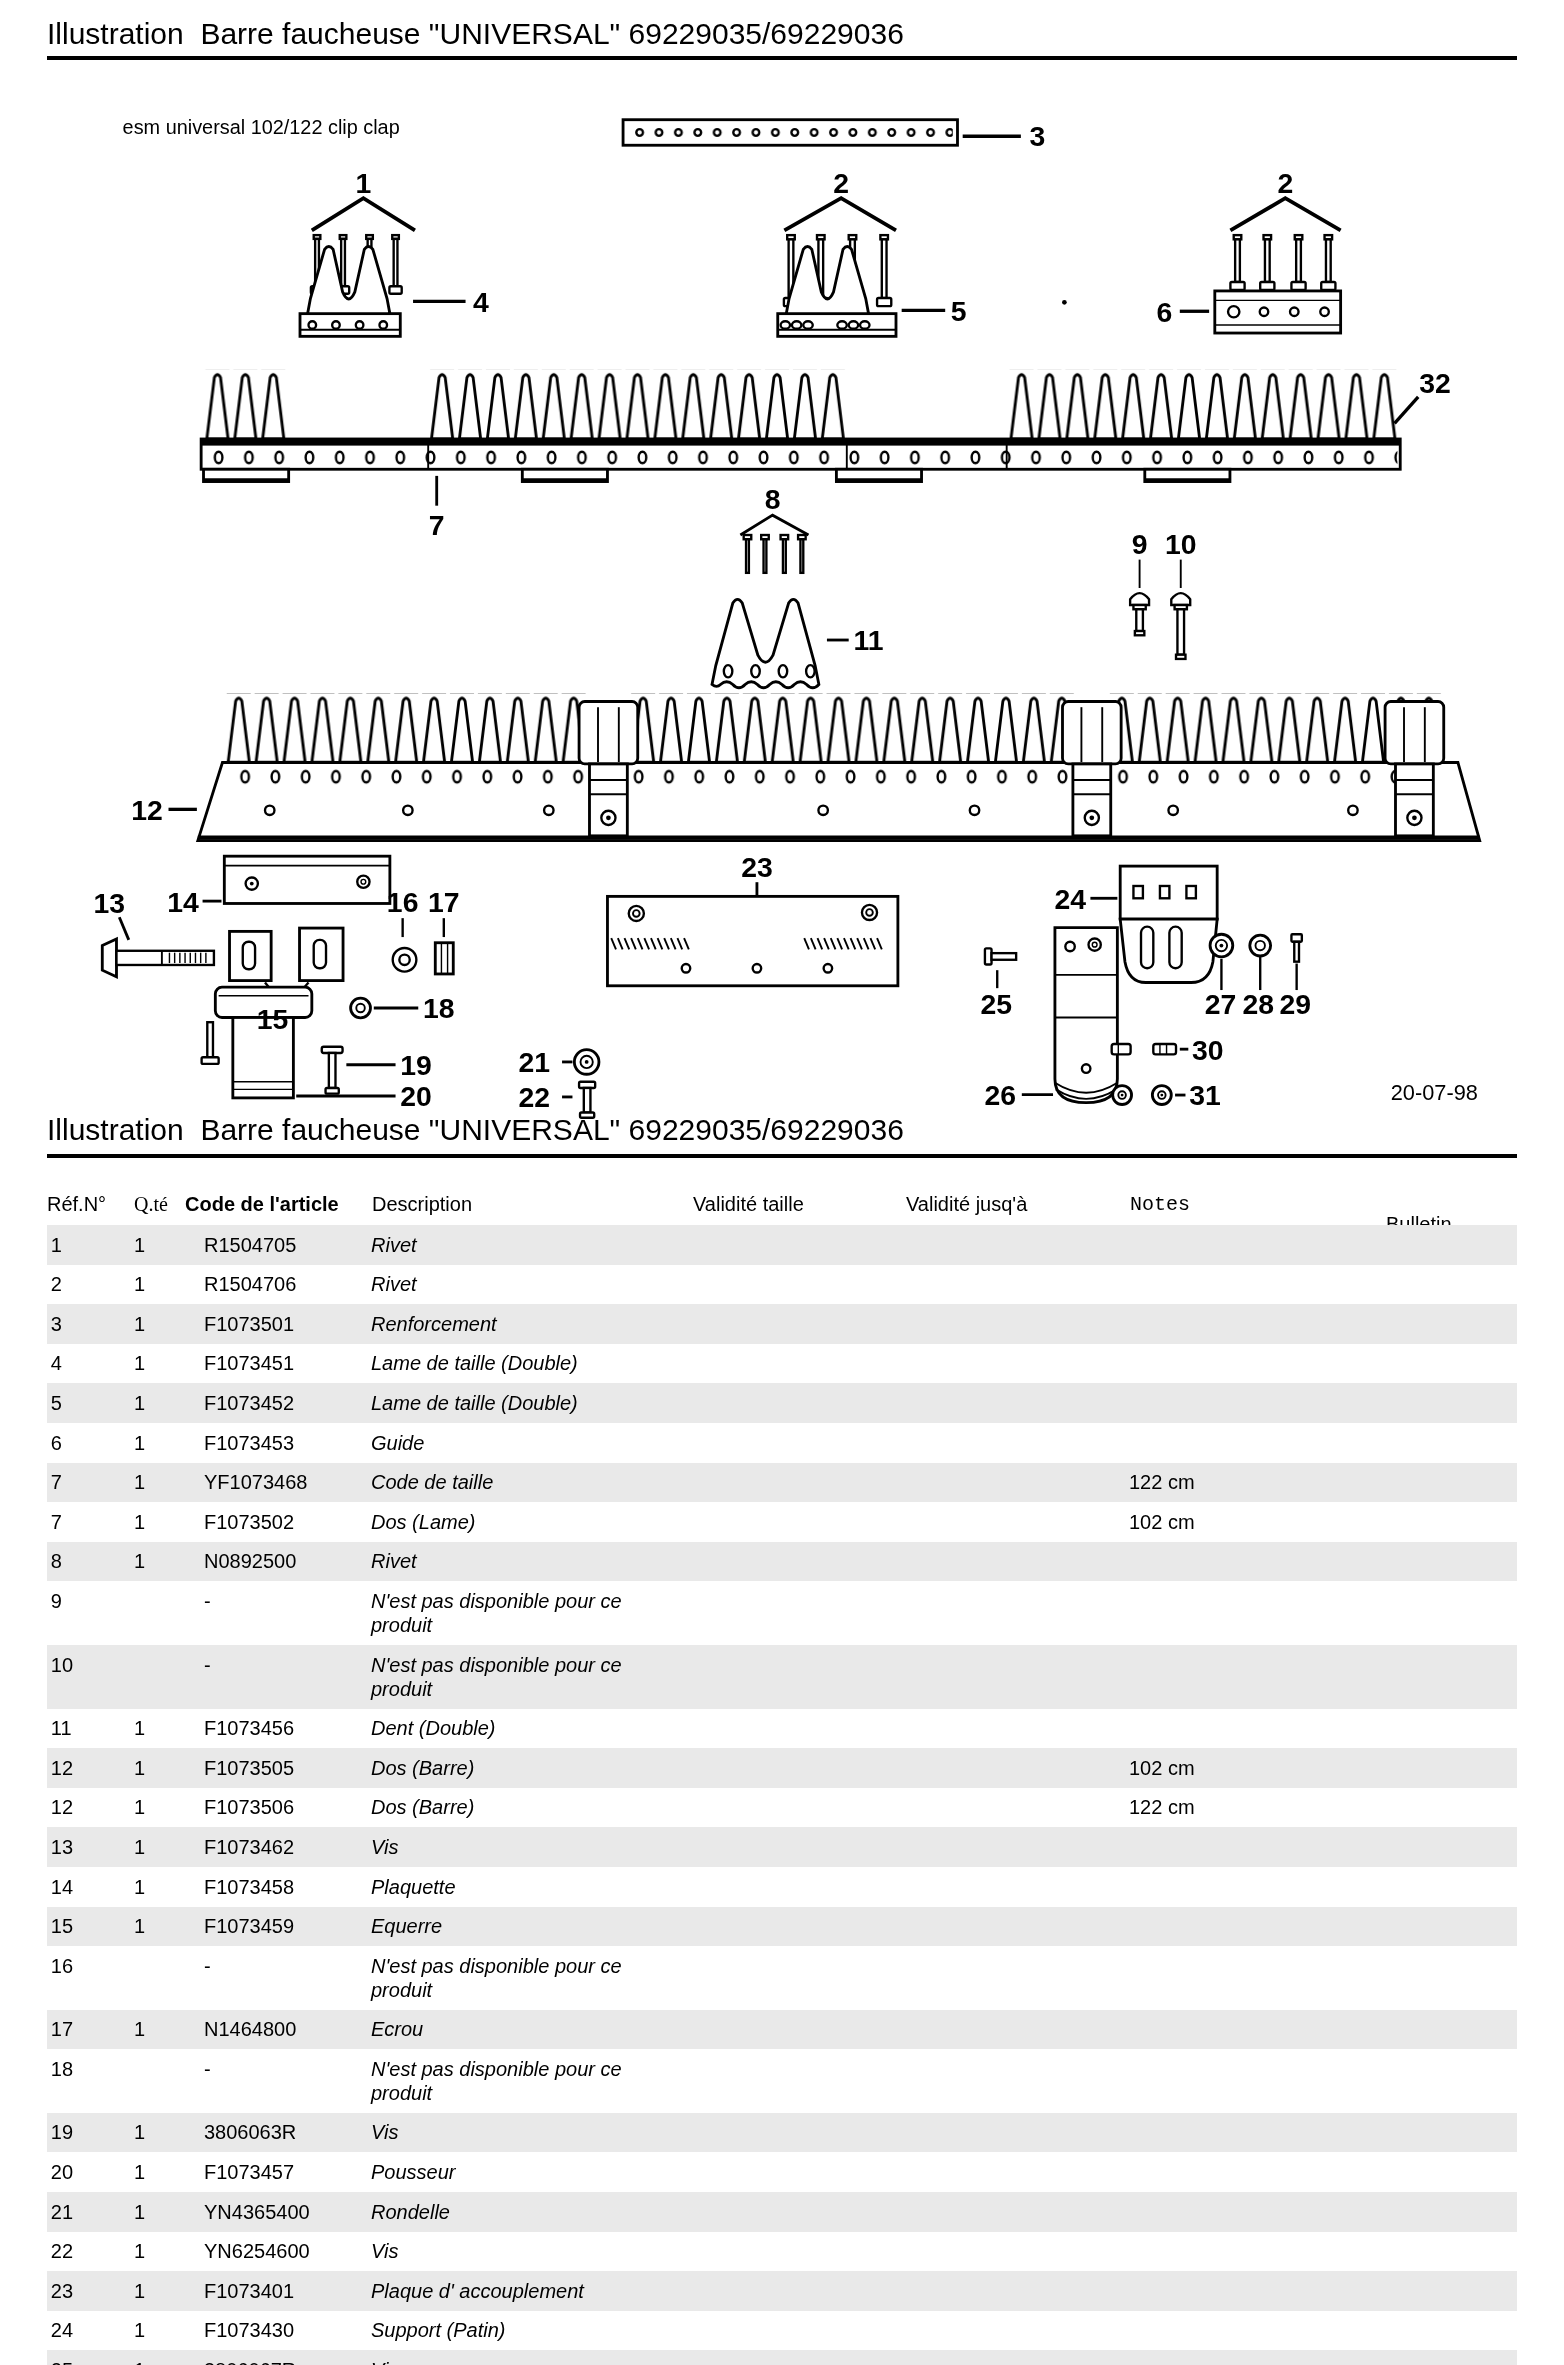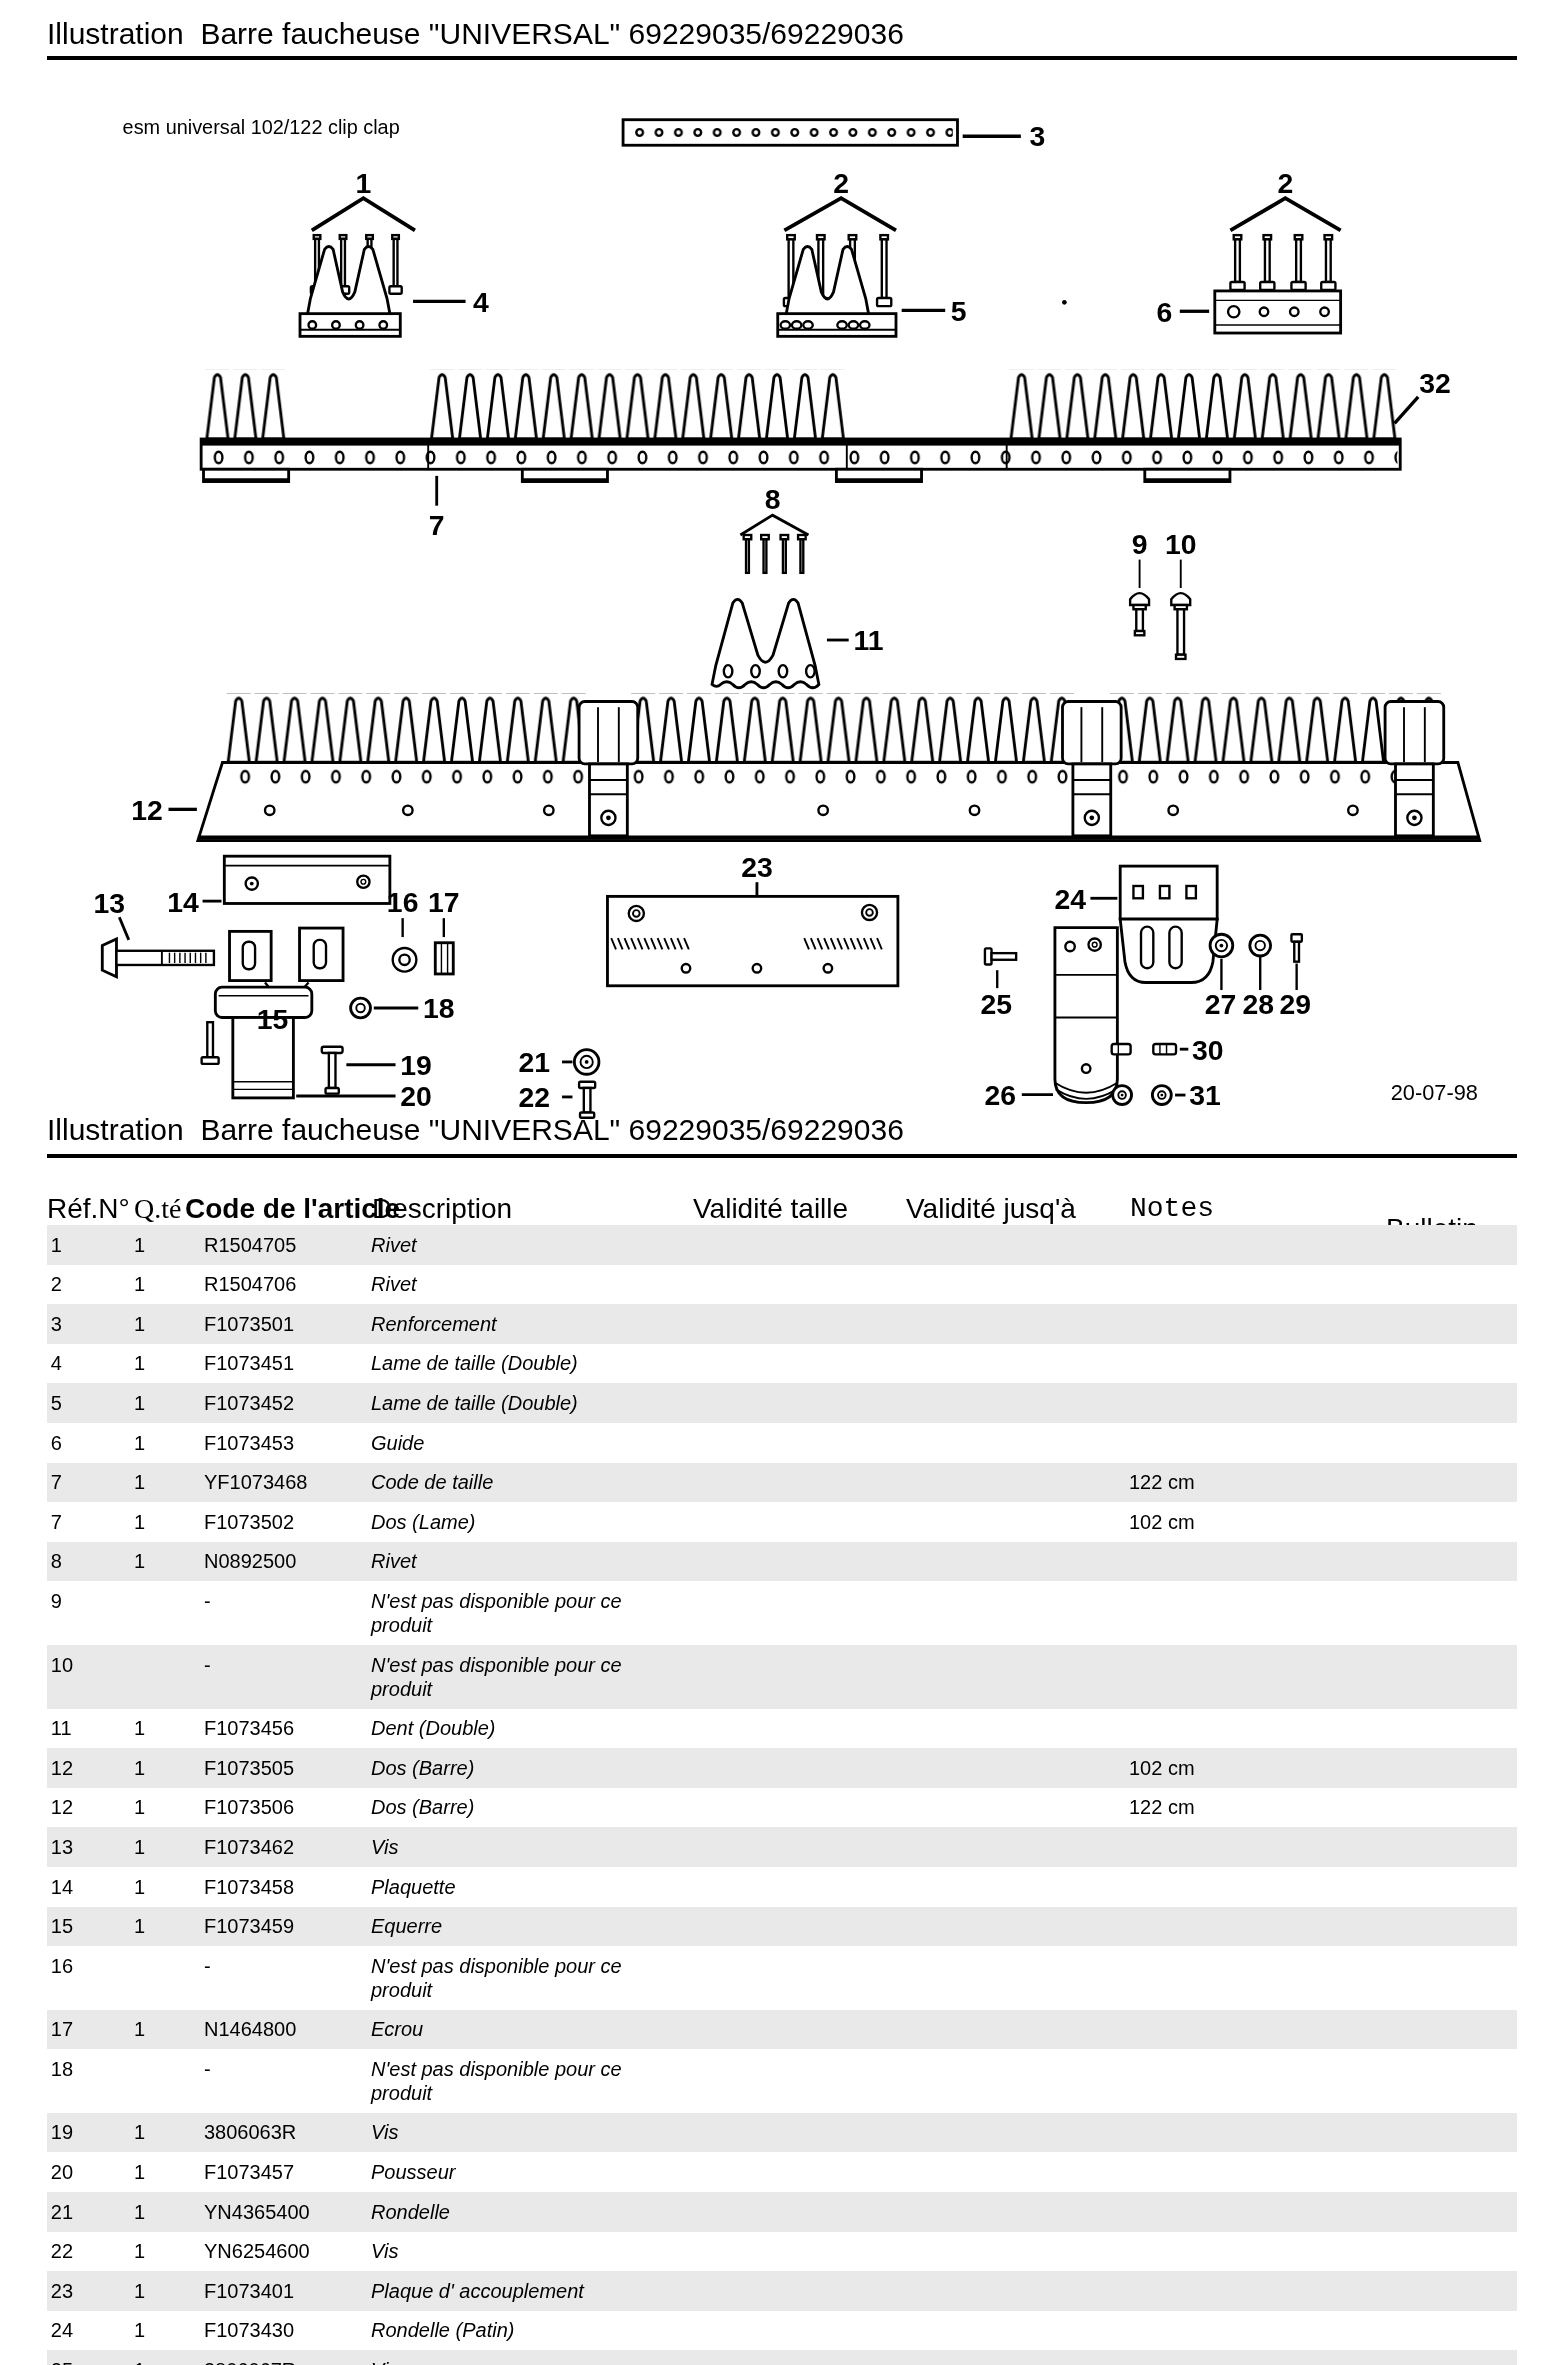--- a/index.html
+++ b/index.html
@@ -1,21 +1,21 @@
 <!DOCTYPE html>
 <html style="font-size:7.6px"><head>
 <meta charset="utf-8">
 <style>
   html,body{margin:0;padding:0;background:#fff;}
   .page{position:relative;width:1564px;height:2738px;background:#fff;overflow:hidden;
         font-family:"Liberation Sans",sans-serif;color:#000;}
   .title{position:absolute;left:47px;font-size:30px;white-space:pre;color:#000;}
   .rule{position:absolute;left:47px;width:1470px;height:3.8px;background:#000;}
   .diagram{position:absolute;left:0;top:62px;width:1564px;height:1069px;}
-  .th{position:absolute;font-size:28px;white-space:nowrap;}
+  .th{position:absolute;font-size:20px;white-space:nowrap;}
   .tbody{position:absolute;left:0;top:1225px;width:1564px;}
   .row{position:relative;margin-left:47px;width:1470px;box-sizing:border-box;
        padding:7.6px 0 8px;font-size:20px;line-height:24px;min-height:39px;}
   .row.shade{background:#e9e9e9;}
   .cell{position:absolute;top:7.6px;white-space:nowrap;}
   .c-ref{left:3.8px;} .c-qty{left:87px;} .c-code{left:133px;margin-left:24px;}
   .c-since{left:646px;} .c-until{left:858px;} .c-notes{left:1082px;} .c-bull{left:1338px;}
   .c-desc{display:block;margin-left:324px;width:303px;font-style:italic;}
   svg .callout{font-family:"Liberation Sans",sans-serif;font-weight:700;font-size:60px;fill:#000;}
   svg .cap{font-family:"Liberation Sans",sans-serif;font-size:42px;fill:#000;}
@@ -759,21 +759,21 @@
         <div class="c-desc">Plaque d' accouplement</div>
         <div class="cell c-since"></div>
         <div class="cell c-until"></div>
         <div class="cell c-notes"></div>
         <div class="cell c-bull"></div>
       </div>
       <div class="row">
         <div class="cell c-ref">24</div>
         <div class="cell c-qty">1</div>
         <div class="cell c-code">F1073430</div>
-        <div class="c-desc">Rondelle (Patin)</div>
+        <div class="c-desc">Support (Patin)</div>
         <div class="cell c-since"></div>
         <div class="cell c-until"></div>
         <div class="cell c-notes"></div>
         <div class="cell c-bull"></div>
       </div>
       <div class="row shade">
         <div class="cell c-ref">25</div>
         <div class="cell c-qty">1</div>
         <div class="cell c-code">3806067R</div>
         <div class="c-desc">Vis</div>

